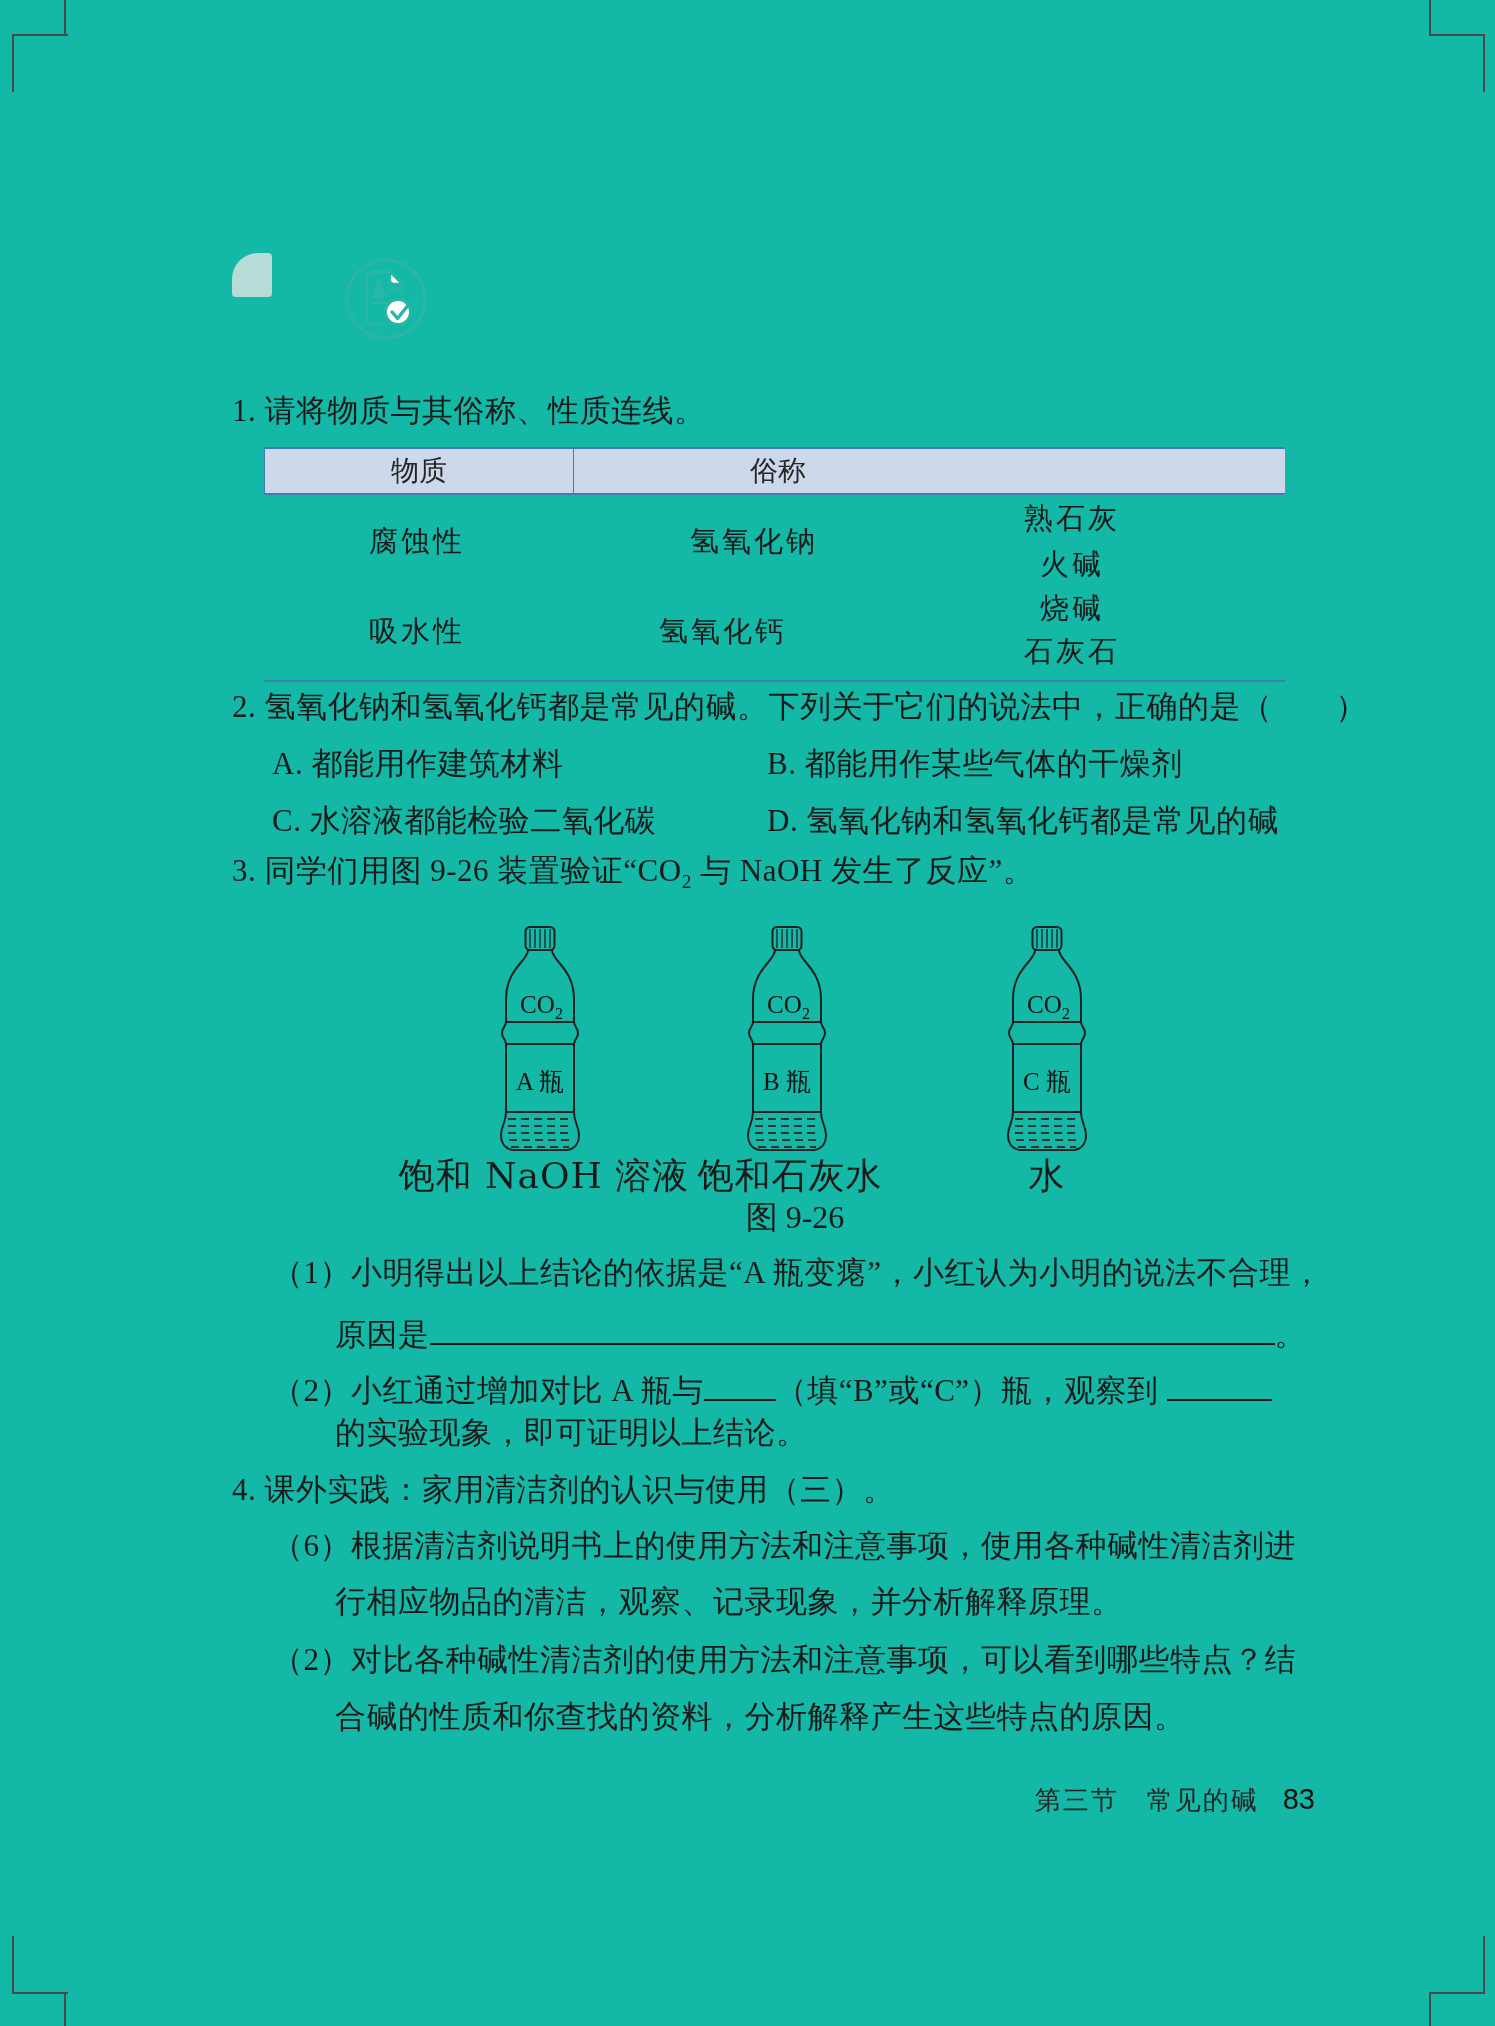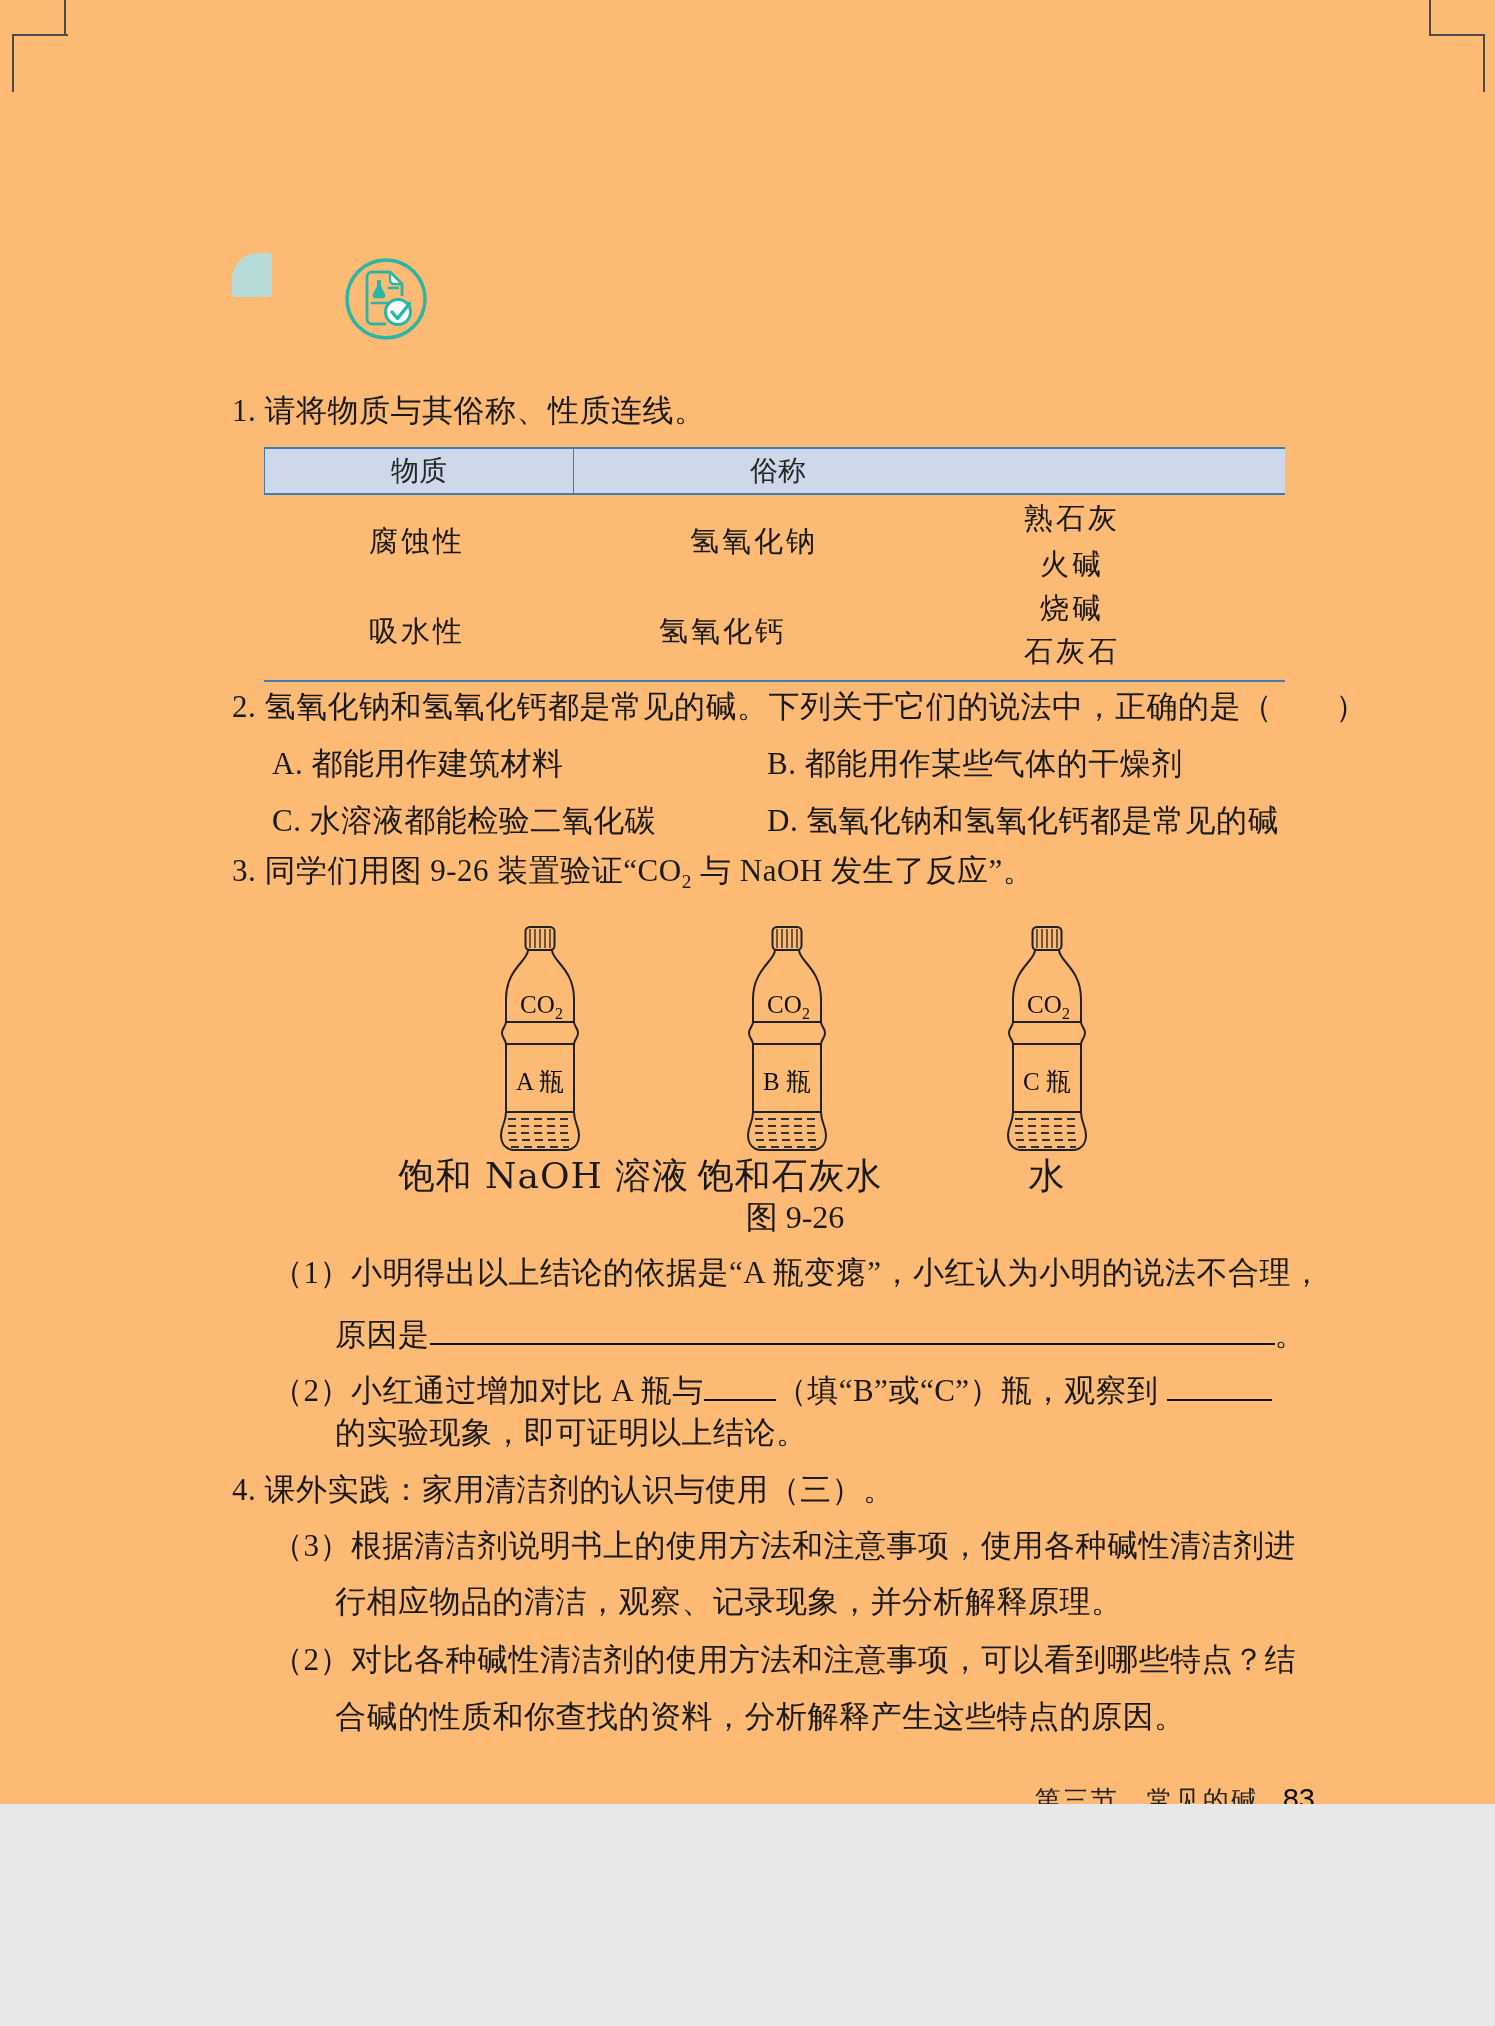--- a/index.html
+++ b/index.html
@@ -1,20 +1,20 @@
 <!DOCTYPE html>
 <html><head>
 <meta charset="utf-8">
 <style>
   html,body{margin:0;padding:0;background:#e8e8e8;}
   #page{
     position:relative;
-    width:1495px;height:1804px;
+    width:1495px;height:2026px;
     margin:0 auto;
-    background:#fdba74;
+    background:#14b8a6;
     font-family:"Liberation Serif","DejaVu Serif",serif;
     color:#1a1a1a;
     overflow:hidden;
   }
   .line{
     position:absolute;
     font-size:31px;
     line-height:37px;
     white-space:nowrap;
     letter-spacing:0.5px;
@@ -159,21 +159,21 @@
   <div class="bottle-caption kai" style="left:640px;">饱和石灰水</div>
   <div class="bottle-caption kai" style="left:897px;">水</div>
   <div id="fig-caption">图 9-26</div>
 
   <div class="line" style="left:272px;top:1254px;">（1）小明得出以上结论的依据是“A 瓶变瘪”，小红认为小明的说法不合理，</div>
   <div class="line" style="left:335px;top:1312px;"><span>原因是</span><span class="blank w845"></span><span>。</span></div>
   <div class="line" style="left:272px;top:1368px;"><span>（2）小红通过增加对比 A 瓶与</span><span class="blank w72"></span><span>（填“B”或“C”）瓶，观察到 </span><span class="blank w105"></span></div>
   <div class="line" style="left:335px;top:1414px;">的实验现象，即可证明以上结论。</div>
 
   <div class="line" style="left:232px;top:1471px;">4. 课外实践：家用清洁剂的认识与使用（三）。</div>
-  <div class="line" style="left:272px;top:1527px;">（3）根据清洁剂说明书上的使用方法和注意事项，使用各种碱性清洁剂进</div>
+  <div class="line" style="left:272px;top:1527px;">（6）根据清洁剂说明书上的使用方法和注意事项，使用各种碱性清洁剂进</div>
   <div class="line" style="left:335px;top:1583px;">行相应物品的清洁，观察、记录现象，并分析解释原理。</div>
   <div class="line" style="left:272px;top:1641px;">（2）对比各种碱性清洁剂的使用方法和注意事项，可以看到哪些特点？结</div>
   <div class="line" style="left:335px;top:1698px;">合碱的性质和你查找的资料，分析解释产生这些特点的原因。</div>
 
   <div id="footer">
     <span class="sec kai">第三节　常见的碱</span>
     <span class="num">83</span>
   </div>
 
 </div>

